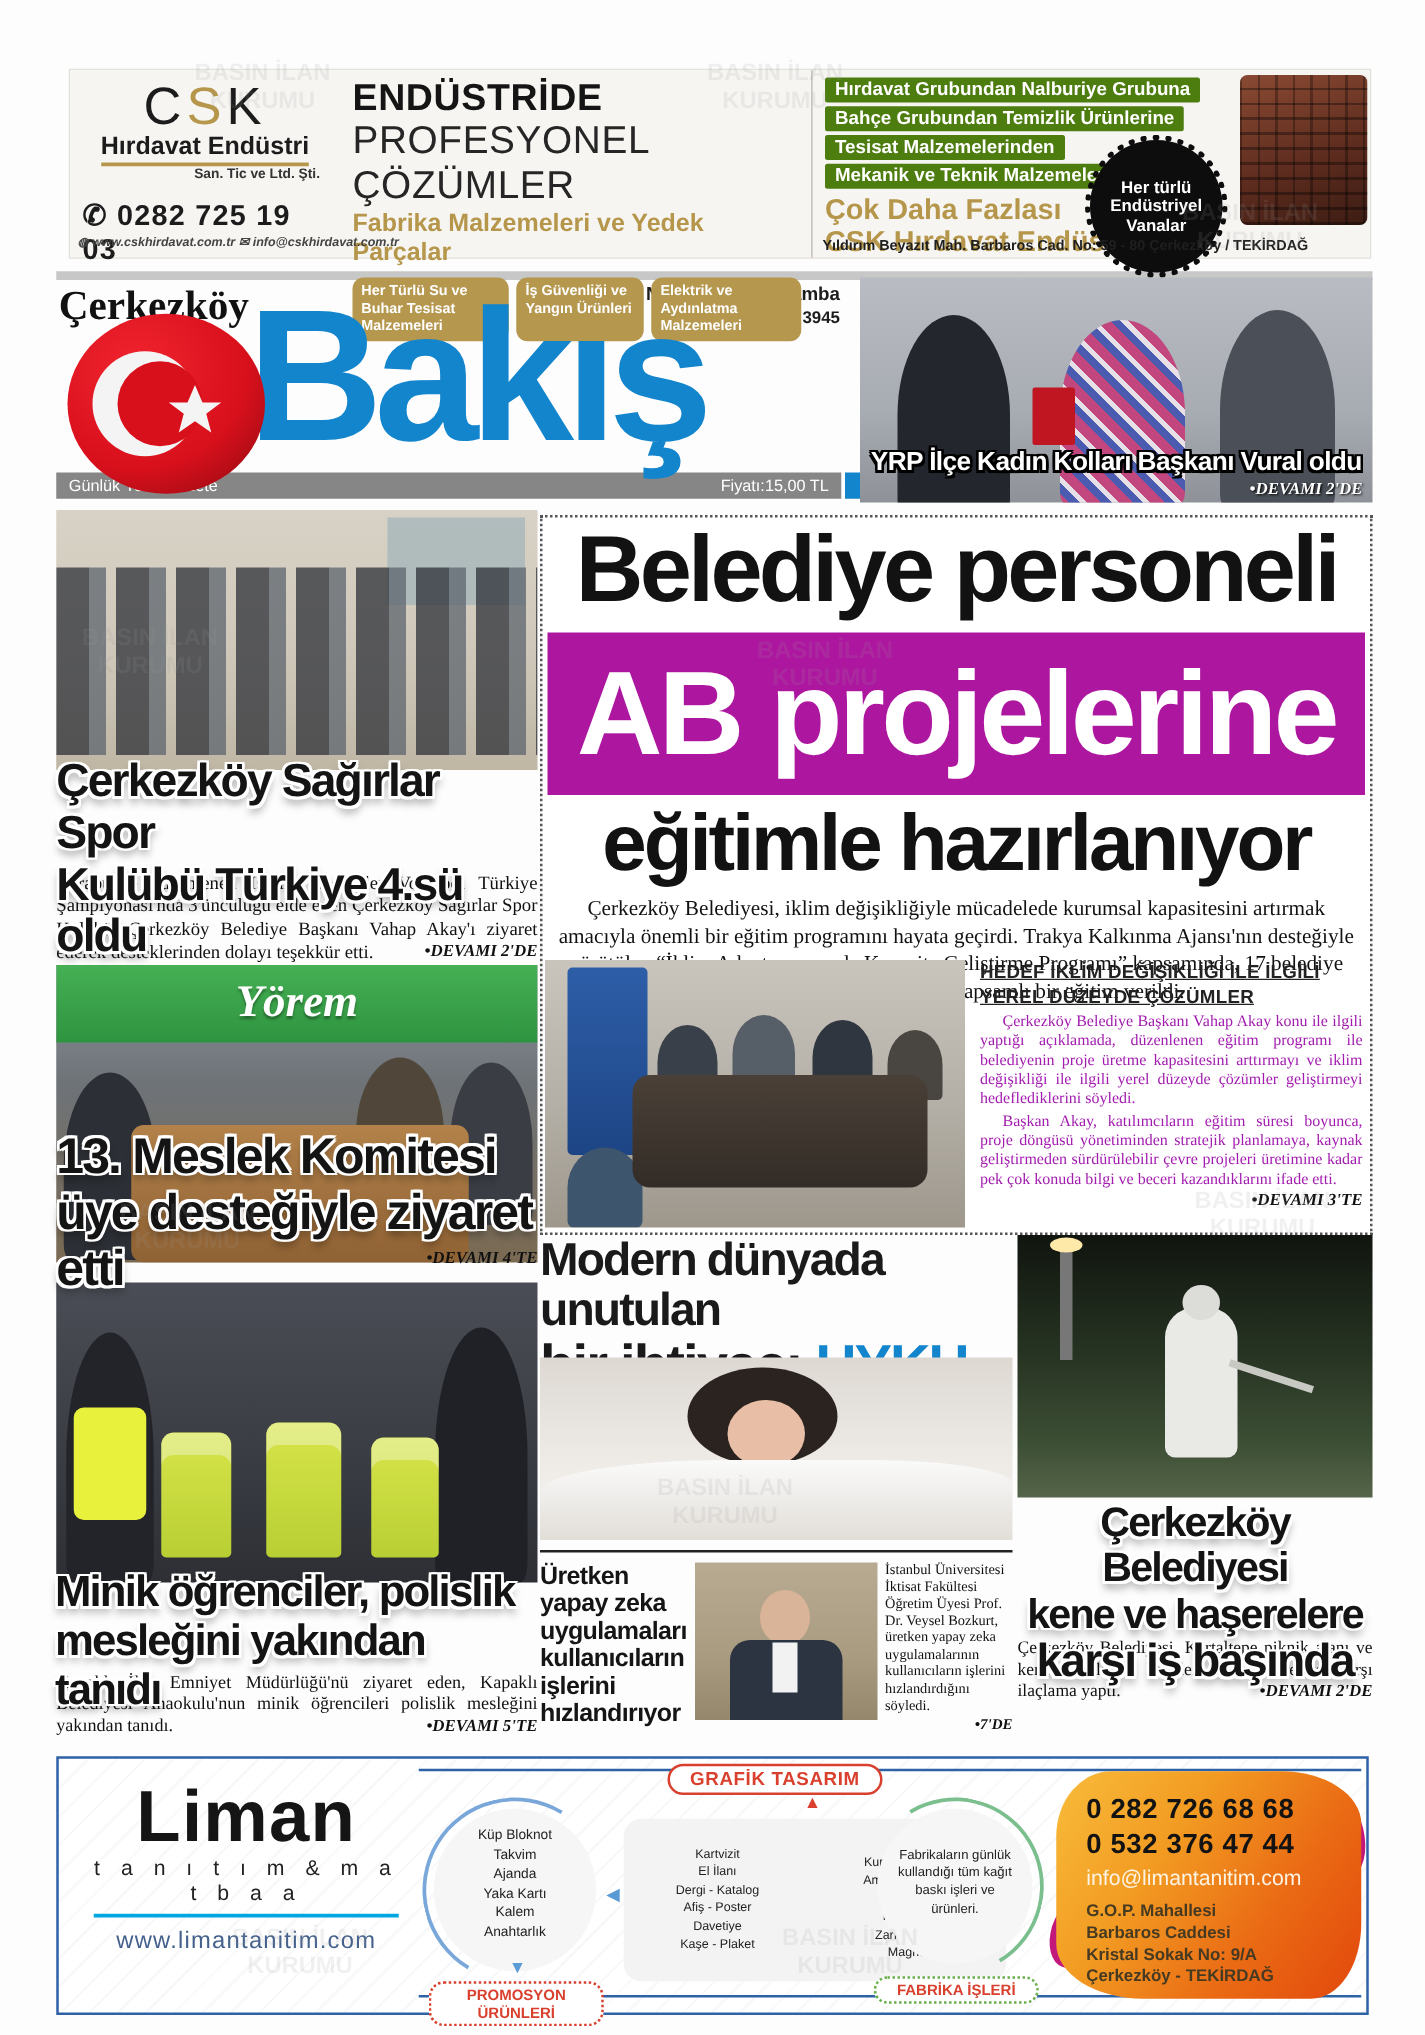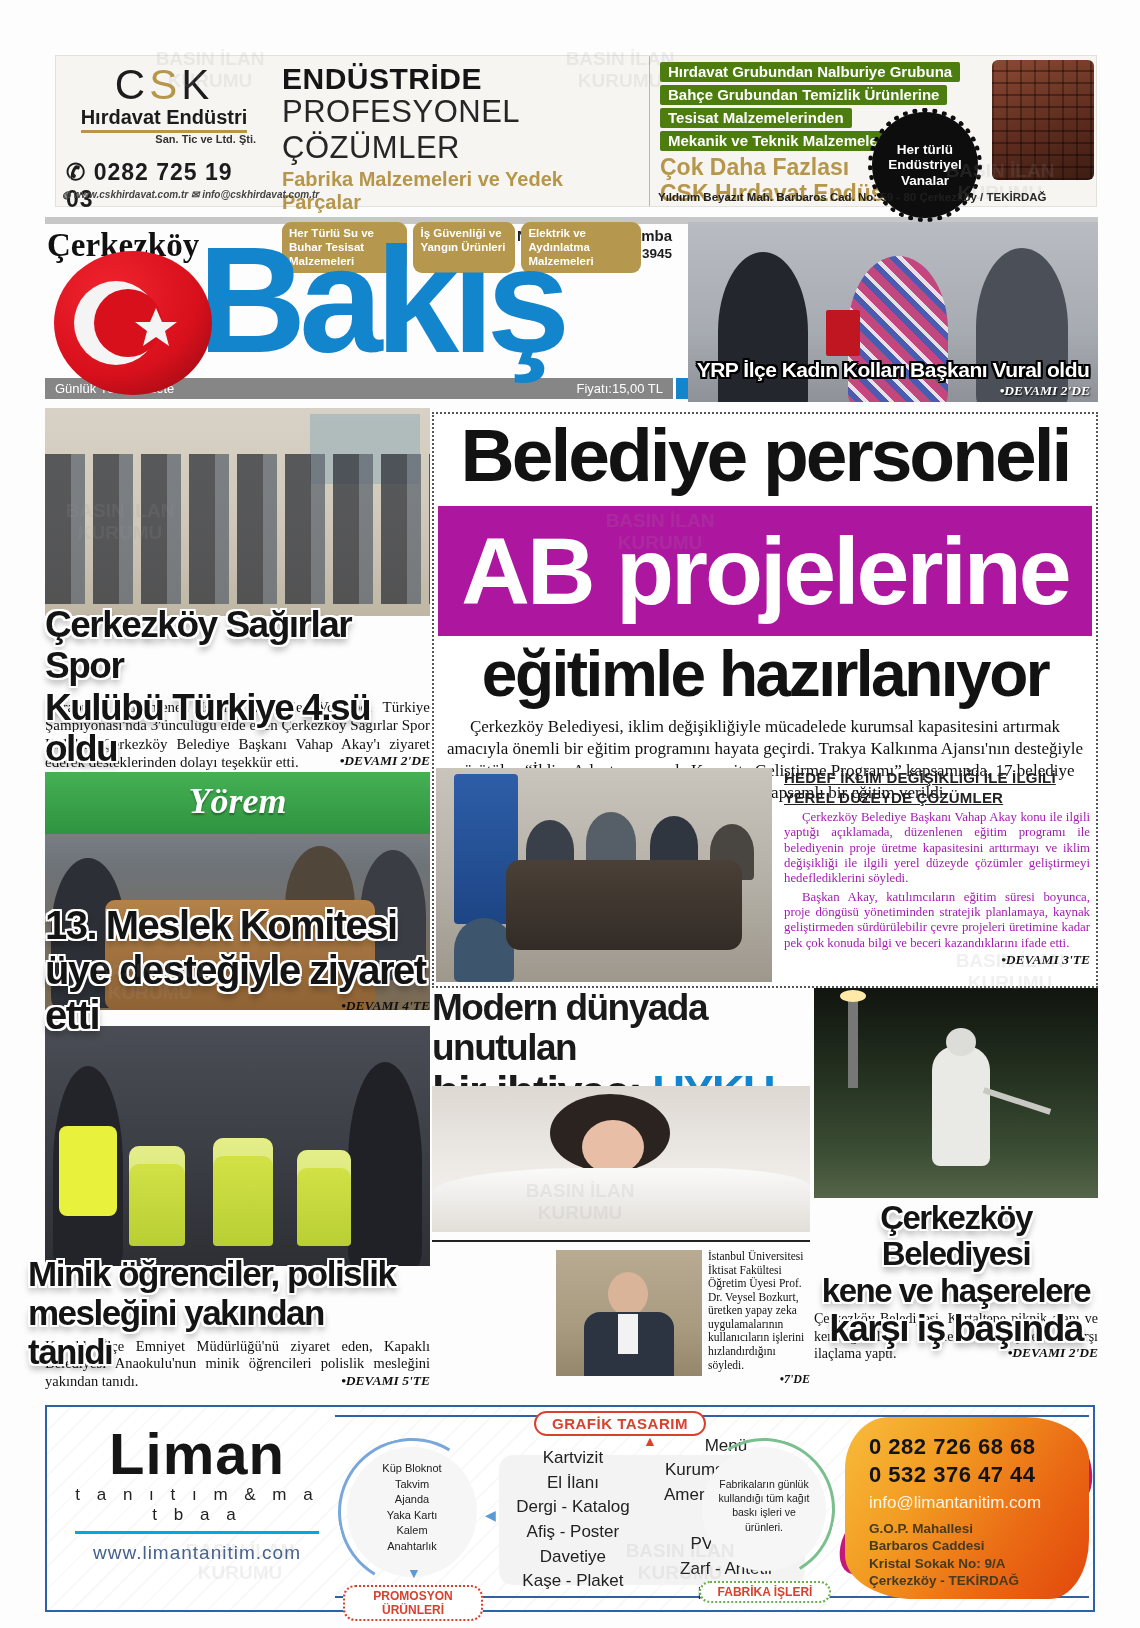--- a/index.html
+++ b/index.html
@@ -129,21 +129,21 @@
   .yrp-hl { position:absolute; left:2px; right:2px; bottom:20px; text-align:center; font-size:21px; font-weight:700; letter-spacing:-.5px; }
   .yrp-more { position:absolute; right:8px; bottom:3px; color:#fff; text-shadow:1px 1px 2px #000; }
 
   .sports-hl { position:absolute; left:45px; top:604px; width:388px; font-size:37px; }
   .sports-body { position:absolute; left:45px; top:698px; width:385px; font-size:15px; line-height:1.22; text-align:justify; color:#111; }
   .indent { text-indent:18px; }
 
   .komite-hl { position:absolute; left:45px; top:903px; width:388px; font-size:40px; }
   .komite-more { position:absolute; left:45px; top:998px; width:385px; text-align:right; }
 
-  .police-hl { position:absolute; left:28px; top:1254px; width:388px; font-size:35px; }
+  .police-hl { position:absolute; left:44px; top:1254px; width:388px; font-size:35px; }
   .police-body { position:absolute; left:45px; top:1338px; width:385px; font-size:14.5px; line-height:1.2; text-align:justify; color:#111; }
 
   
   .lead-box { position:absolute; left:432px; top:412px; width:666px; height:576px; border:2px dotted #555; background:#fff; }
   .lead-l1 { position:absolute; top:4px; left:0; right:0; text-align:center; font-size:75px; font-weight:700; letter-spacing:-3px; color:#121212; line-height:1; }
   .lead-band { position:absolute; top:92px; left:4px; right:4px; height:130px; background:#ad17a0; }
   .lead-l2 { position:absolute; top:0; left:0; right:0; text-align:center; font-size:95px; font-weight:700; letter-spacing:-3px; color:#fff; line-height:130px; }
   .lead-l3 { position:absolute; top:228px; left:0; right:0; text-align:center; font-size:64px; font-weight:700; letter-spacing:-2.5px; color:#121212; line-height:1; }
   .lead-intro { position:absolute; top:302px; left:10px; right:10px; font-size:17px; line-height:1.3; text-align:center; color:#111; }
   .lead-photo { left:436px; top:768px; width:336px; height:214px; }
@@ -178,21 +178,21 @@
 
   .grafik-badge { position:absolute; left:487px; top:4px; border:2px solid #d9402e; border-radius:18px; background:#fff;
                   color:#d9402e; font-weight:800; font-size:15px; padding:2px 16px; letter-spacing:.5px; }
   .circle { position:absolute; border-radius:50%; background:#f6f6f6; text-align:center; color:#222; }
   .circle:before { content:""; position:absolute; inset:-9px; border:3px solid transparent; border-radius:50%; }
   .promo-circle { left:300px; top:40px; width:130px; height:130px; font-size:11px; line-height:1.42; padding-top:14px; }
   .promo-circle:before { border-top-color:#7aa7d9; border-left-color:#7aa7d9; transform:rotate(-14deg); }
   .fab-circle { left:655px; top:40px; width:124px; height:124px; font-size:10.5px; line-height:1.35; padding:30px 12px 0; }
   .fab-circle:before { border-top-color:#7bbf8e; border-right-color:#7bbf8e; transform:rotate(14deg); }
   .list-panel { position:absolute; left:452px; top:48px; width:306px; height:130px; background:#f3f3f3; border-radius:14px;
-                display:flex; justify-content:space-around; align-items:center; font-size:17px; line-height:1.45; text-align:center; color:#222; }
+                display:flex; justify-content:space-around; align-items:center; font-size:10px; line-height:1.45; text-align:center; color:#222; }
   .red-badge { position:absolute; text-align:center; font-size:12px; font-weight:800; color:#d9402e; background:#fff;
                border-radius:12px; padding:2px 6px; }
   .promo-badge { left:296px; top:178px; width:140px; border:2px dotted #d9402e; }
   .fab-badge { left:652px; top:174px; width:132px; border:2px dotted #6ab04c; }
   .arrow { position:absolute; font-size:14px; }
 
   .orange-zone { position:absolute; left:798px; top:10px; width:244px; height:182px; }
   .blob-accent { position:absolute; background:#c2187b; border-radius:50%; }
   .acc1 { left:-4px; top:100px; width:36px; height:58px; transform:rotate(18deg); }
   .acc2 { right:-2px; top:14px; width:40px; height:72px; transform:rotate(-14deg); }
@@ -366,20 +366,21 @@
     <div class="uyku-l1">Modern dünyada unutulan</div>
     <div class="uyku-l2"><span>bir ihtiyaç: </span><span class="uyku-blue">UYKU</span></div>
   </div>
   <div class="ph ph-sleep">
     <div class="hair"></div>
       <div class="face"></div>
       <div class="duvet"></div>
   </div>
 
   <div class="ai-rule"></div>
+  <div class="ai-hl">Üretken yapay zeka uygulamaları kullanıcıların işlerini hızlandırıyor</div>
   <div class="ph ph-prof">
     <div class="head"></div>
       <div class="suit"></div>
       <div class="shirt"></div>
   </div>
   <div class="ai-text serif">
     <span>İstanbul Üniversitesi İktisat Fakültesi Öğretim Üyesi Prof. Dr. Veysel Bozkurt, üretken yapay zeka uygulamalarının kullanıcıların işlerini hızlandırdığını söyledi.</span>
     <div class="ai-more more">•7'DE</div>
   </div>
 

